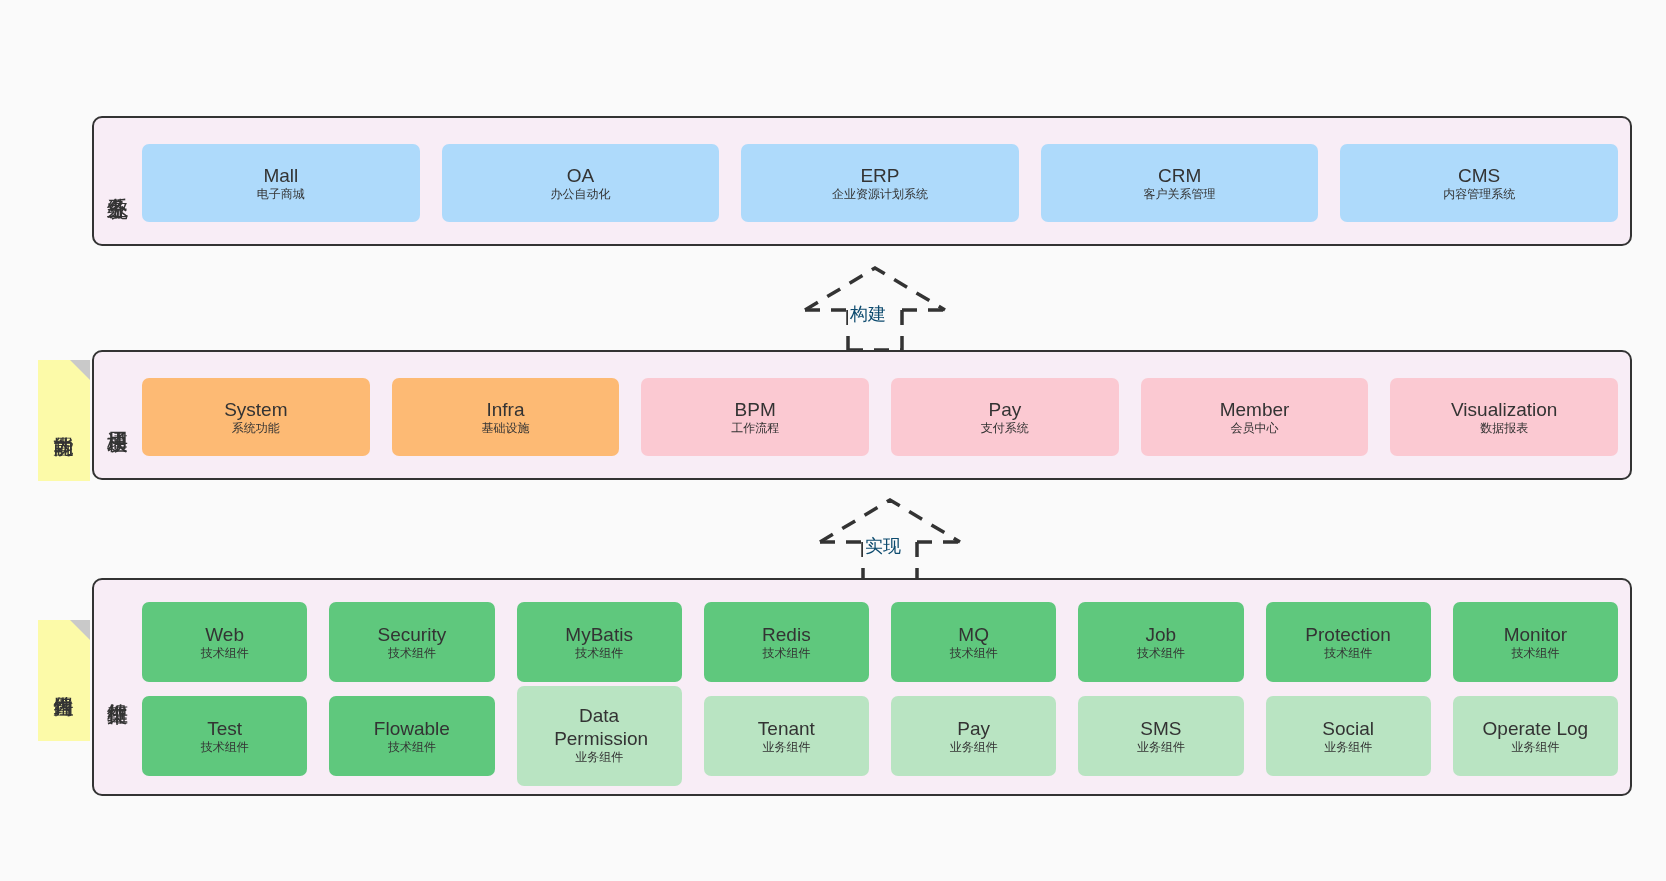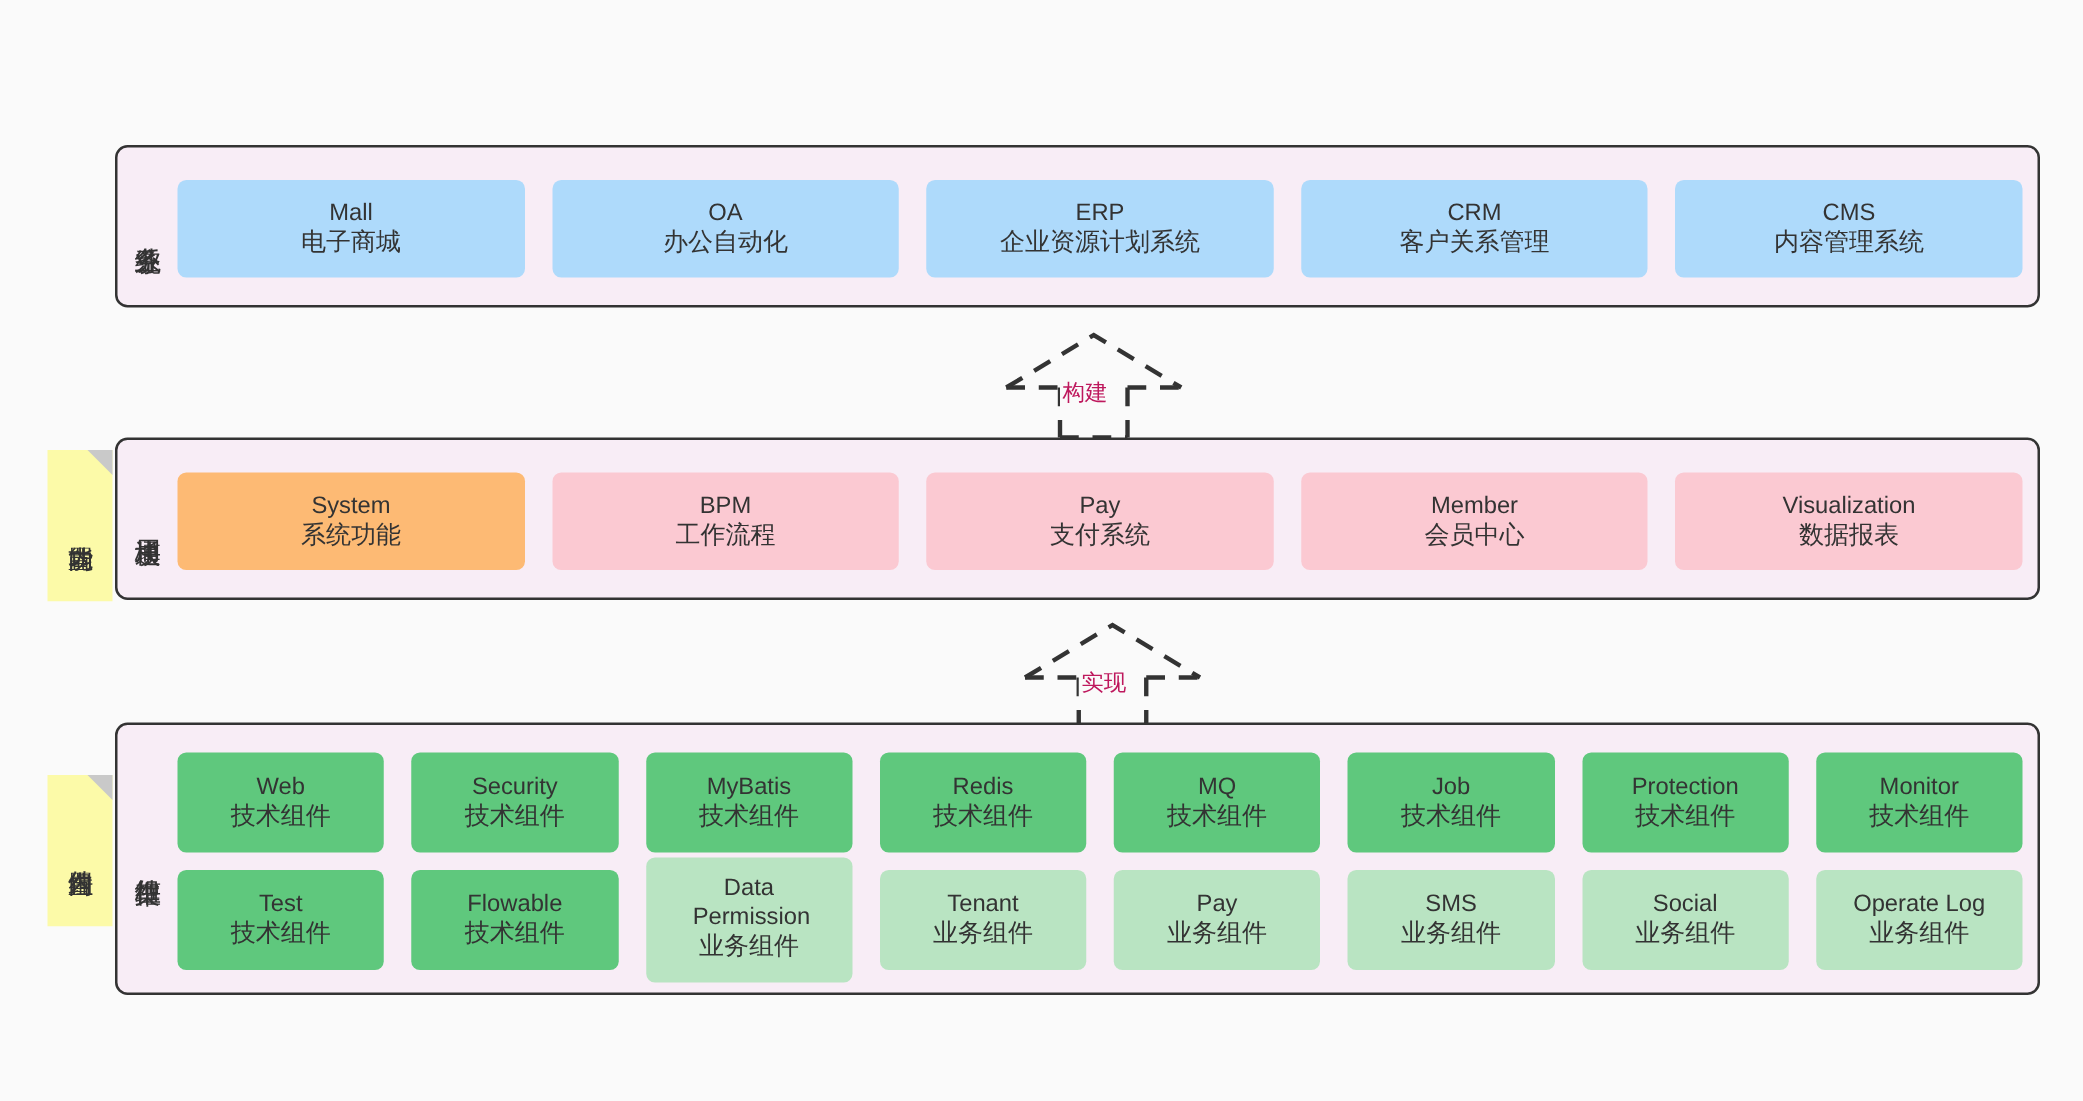--- a/index.html
+++ b/index.html
@@ -62,21 +62,21 @@
     display: flex;
     flex-direction: column;
     align-items: center;
     justify-content: center;
     text-align: center;
     color: #333333;
     line-height: 1.22;
     padding: 6px 4px;
   }
   .card .en { font-size: 19px; }
-  .card .cn { font-size: 20px; }
+  .card .cn { font-size: 12px; }
   .blue  { background: #AEDAFB; }
   .red   { background: #fdba74; }
   .pink  { background: #FBC9D2; }
   .green { background: #5FC87D; }
   .lgreen{ background: #B9E4C2; }
 
   
   .note {
     position: absolute;
     box-sizing: border-box;
@@ -102,21 +102,21 @@
   }
 
   
   .arrow {
     position: absolute;
   }
   .arrow svg { display: block; overflow: visible; }
   .arrow-label {
     position: absolute;
     font-size: 18px;
-    color: #be185d;
+    color: #0c4a6e;
     white-space: nowrap;
     user-select: none;
     background: #FAFAFA;
     padding: 0 2px;
   }
 </style>
 </head>
 <body>
 
 <div class="layer" style="left:92px; top:116px; width:1540px; height:130px;">
@@ -160,20 +160,24 @@
 </div>
 
 <div class="layer" style="left:92px; top:350px; width:1540px; height:130px;">
   <div class="layer-title">通用模块</div>
   <div class="layer-body">
     <div class="row" style="height:78px;">
       <div class="card red">
         <span class="en">System</span>
         <span class="cn">系统功能</span>
       </div>
+      <div class="card red">
+        <span class="en">Infra</span>
+        <span class="cn">基础设施</span>
+      </div>
       <div class="card pink">
         <span class="en">BPM</span>
         <span class="cn">工作流程</span>
       </div>
       <div class="card pink">
         <span class="en">Pay</span>
         <span class="cn">支付系统</span>
       </div>
       <div class="card pink">
         <span class="en">Member</span>

